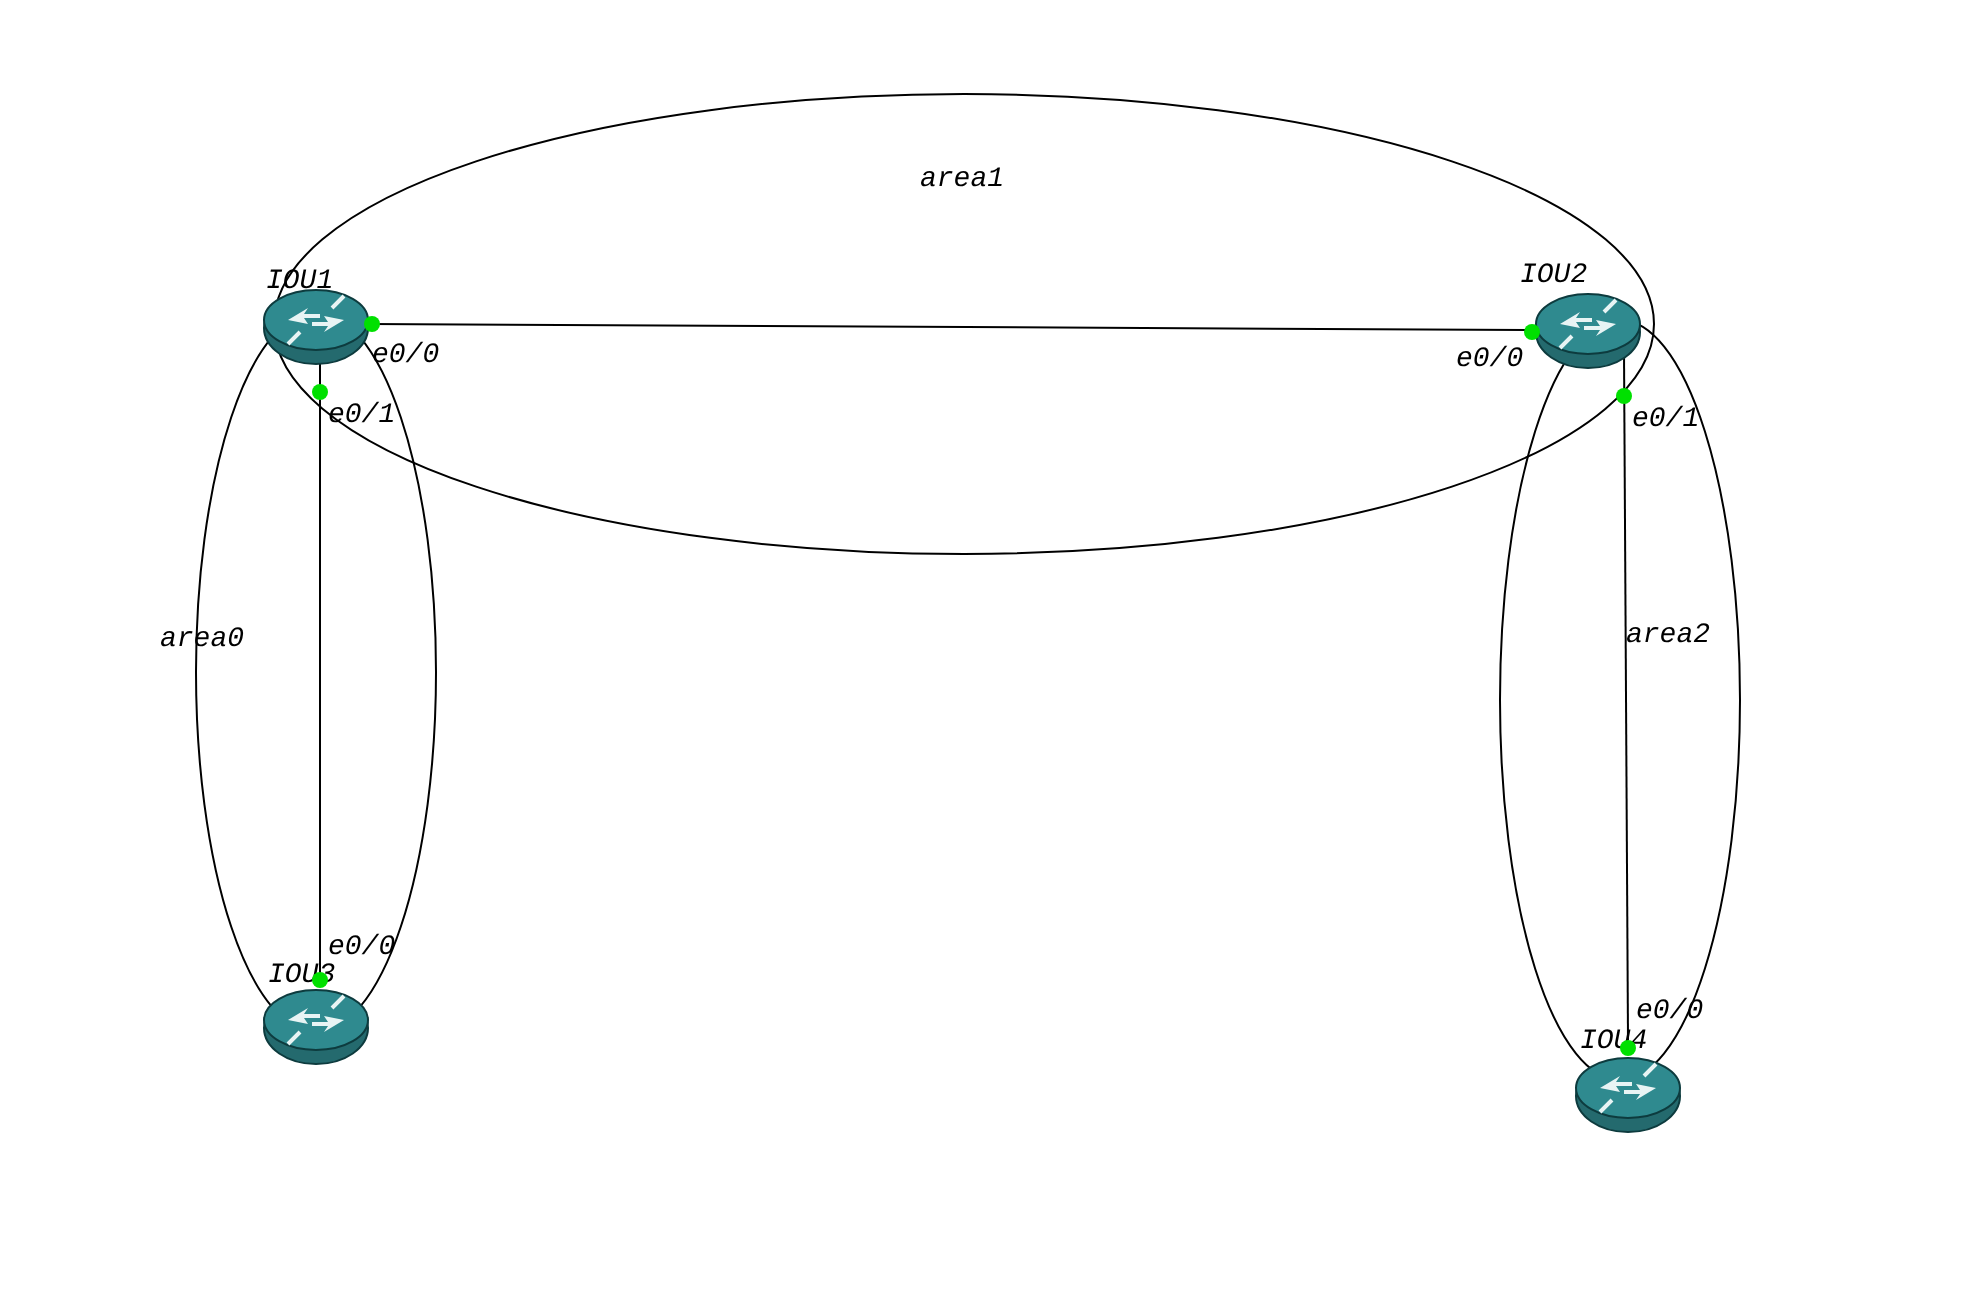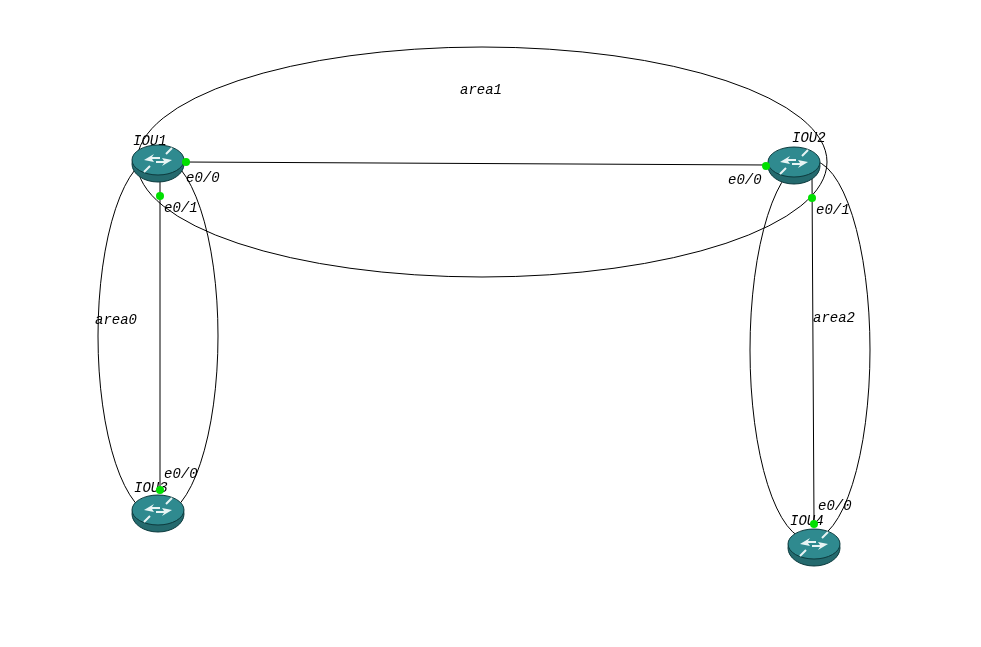--- a/index.html
+++ b/index.html
@@ -53,39 +53,39 @@
   <ellipse cx="810" cy="350" rx="60" ry="190" fill="none" stroke="#000" stroke-width="1"></ellipse>
 
   <line x1="184" y1="162" x2="766" y2="165" stroke="#000" stroke-width="1"></line>
 
   <line x1="160" y1="175" x2="160" y2="490" stroke="#000" stroke-width="1"></line>
 
   <line x1="812" y1="176" x2="814" y2="520" stroke="#000" stroke-width="1"></line>
 </svg>
 
 <div class="label" style="left:460px; top:82px;">area1</div>
-<div class="label" style="left:95px; top:312px;">area0</div>
+<div class="label" style="left:80px; top:312px;">area0</div>
 <div class="label" style="left:813px; top:310px;">area2</div>
 
 <div class="label" style="left:133px; top:112px;margin-top:21px;">IOU1</div>
 <div class="router" style="left:130px; top:144px;">
   <svg width="56" height="40" viewBox="0 0 56 40">
     <ellipse cx="28" cy="20" rx="26" ry="18" fill="#246a6e" stroke="#0d3b3e" stroke-width="1"></ellipse>
     <ellipse cx="28" cy="16" rx="26" ry="15" fill="#2f8a8f" stroke="#0d3b3e" stroke-width="1"></ellipse>
     <path d="M14 16 L24 10 L22 13 L30 13 L30 15 L22 15 L24 18 Z" fill="#e8f4f4"></path>
     <path d="M42 16 L32 22 L34 19 L26 19 L26 17 L34 17 L32 14 Z" fill="#e8f4f4"></path>
     <path d="M20 22 L14 28 M36 10 L42 4" stroke="#e8f4f4" stroke-width="2"></path>
   </svg>
 </div>
 <div class="port-dot" style="left:182px; top:158px;"></div>
 <div class="label" style="left:186px; top:170px;">e0/0</div>
 <div class="port-dot" style="left:156px; top:192px;"></div>
 <div class="label" style="left:164px; top:200px;">e0/1</div>
 
-<div class="label" style="left:792px; top:130px;text-align:center;">IOU2</div>
+<div class="label" style="left:760px; top:130px;text-align:center;">IOU2</div>
 <div class="router" style="left:766px; top:146px;">
   <svg width="56" height="40" viewBox="0 0 56 40">
     <ellipse cx="28" cy="20" rx="26" ry="18" fill="#246a6e" stroke="#0d3b3e" stroke-width="1"></ellipse>
     <ellipse cx="28" cy="16" rx="26" ry="15" fill="#2f8a8f" stroke="#0d3b3e" stroke-width="1"></ellipse>
     <path d="M14 16 L24 10 L22 13 L30 13 L30 15 L22 15 L24 18 Z" fill="#e8f4f4"></path>
     <path d="M42 16 L32 22 L34 19 L26 19 L26 17 L34 17 L32 14 Z" fill="#e8f4f4"></path>
     <path d="M20 22 L14 28 M36 10 L42 4" stroke="#e8f4f4" stroke-width="2"></path>
   </svg>
 </div>
 <div class="port-dot" style="left:762px; top:162px;"></div>

